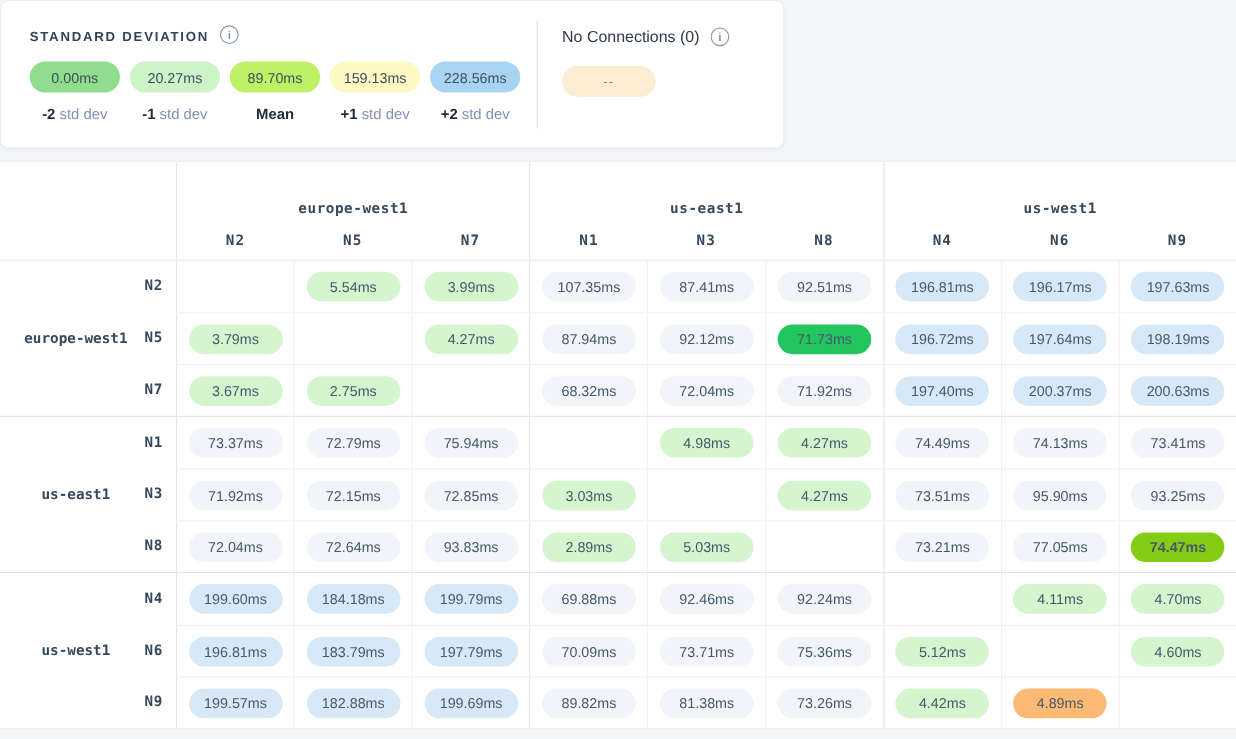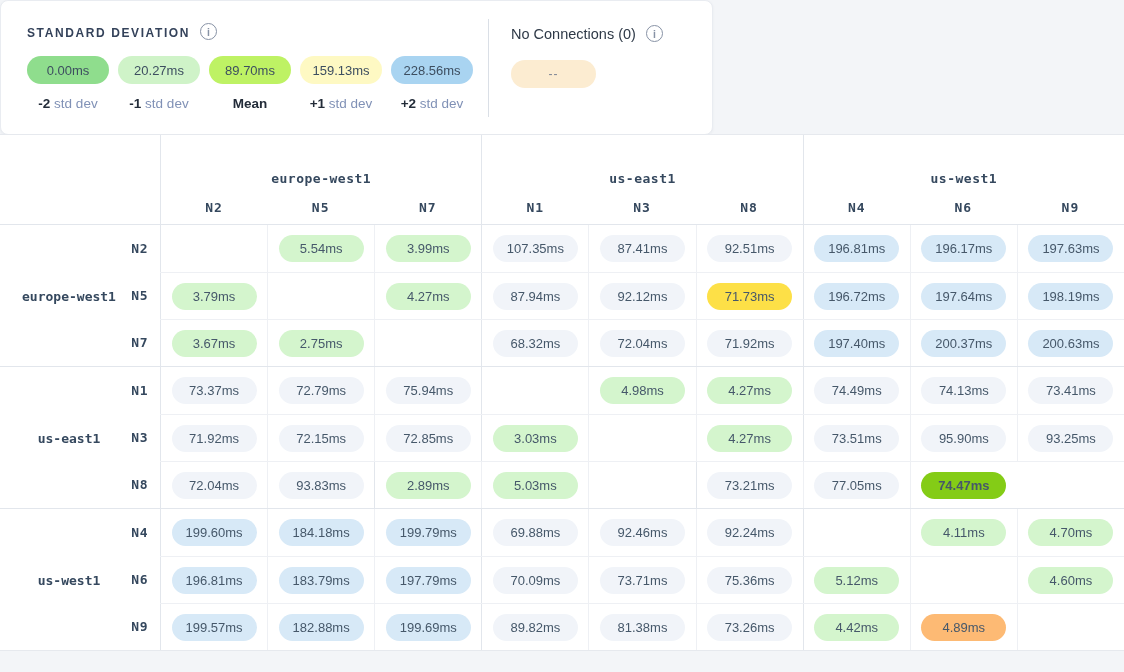--- a/index.html
+++ b/index.html
@@ -53,21 +53,21 @@
   .legend-right { position:absolute; left:510px; top:24px; }
   .nc-title { font-size:14.5px; color:#2e3947; }
   .nc-pill {
     margin-top:18px; width:85px; height:28px; border-radius:14px;
     display:flex; align-items:center; justify-content:center;
     font-size:12px; letter-spacing:1px; color:#7d8594;
   }
 
   
   .matrix {
-    position:absolute; left:0; top:134px; width:1124px;
+    position:absolute; left:0; top:146px; width:1124px;
     background:#ffffff;
     border-top:1px solid #e6e9ee;
     border-bottom:1px solid #e6e9ee;
   }
   .matrix-header { display:flex; height:90px; border-bottom:1px solid #e2e6ec; }
   .corner { width:160px; flex:0 0 auto; }
   .header-grid {
     flex:1; display:grid;
     grid-template-columns:repeat(9,1fr);
     grid-template-rows:55px 34px;
@@ -215,21 +215,21 @@
             <div class="cell">
               <div class="pill" style="background: rgb(212, 245, 205);">4.27ms</div>
             </div>
             <div class="cell group-start">
               <div class="pill" style="background: rgb(241, 244, 249);">87.94ms</div>
             </div>
             <div class="cell">
               <div class="pill" style="background: rgb(241, 244, 249);">92.12ms</div>
             </div>
             <div class="cell">
-              <div class="pill" style="background: #fde047;">71.73ms</div>
+              <div class="pill" style="background: #22c55e;">71.73ms</div>
             </div>
             <div class="cell group-start">
               <div class="pill" style="background: rgb(215, 233, 247);">196.72ms</div>
             </div>
             <div class="cell">
               <div class="pill" style="background: rgb(215, 233, 247);">197.64ms</div>
             </div>
             <div class="cell">
               <div class="pill" style="background: rgb(215, 233, 247);">198.19ms</div>
             </div>
@@ -323,20 +323,23 @@
             </div>
             <div class="cell">
               <div class="pill" style="background: rgb(241, 244, 249);">93.25ms</div>
             </div>
           </div>
           <div class="data-row">
             <div class="cell group-start">
               <div class="pill" style="background: rgb(241, 244, 249);">72.04ms</div>
             </div>
             <div class="cell">
+              <div class="pill" style="background: rgb(241, 244, 249);">72.64ms</div>
+            </div>
+            <div class="cell">
               <div class="pill" style="background: rgb(241, 244, 249);">93.83ms</div>
             </div>
             <div class="cell group-start">
               <div class="pill" style="background: rgb(212, 245, 205);">2.89ms</div>
             </div>
             <div class="cell">
               <div class="pill" style="background: rgb(212, 245, 205);">5.03ms</div>
             </div>
             <div class="cell"></div>
             <div class="cell group-start">

